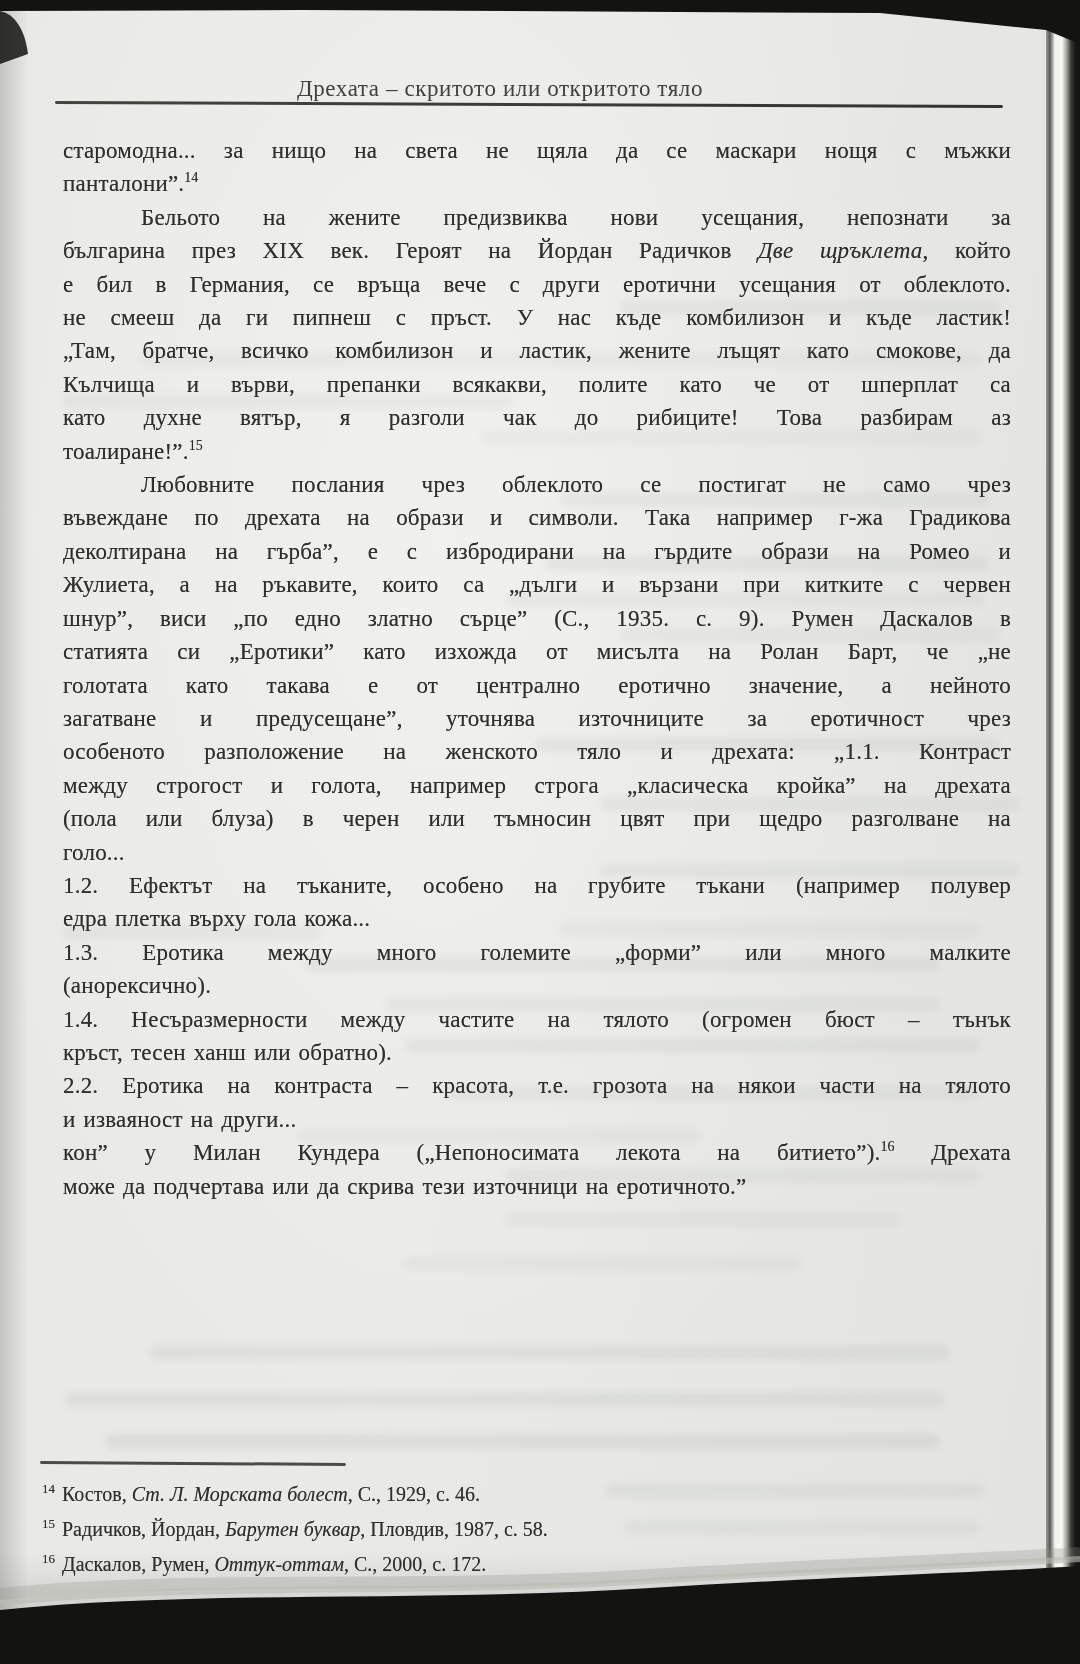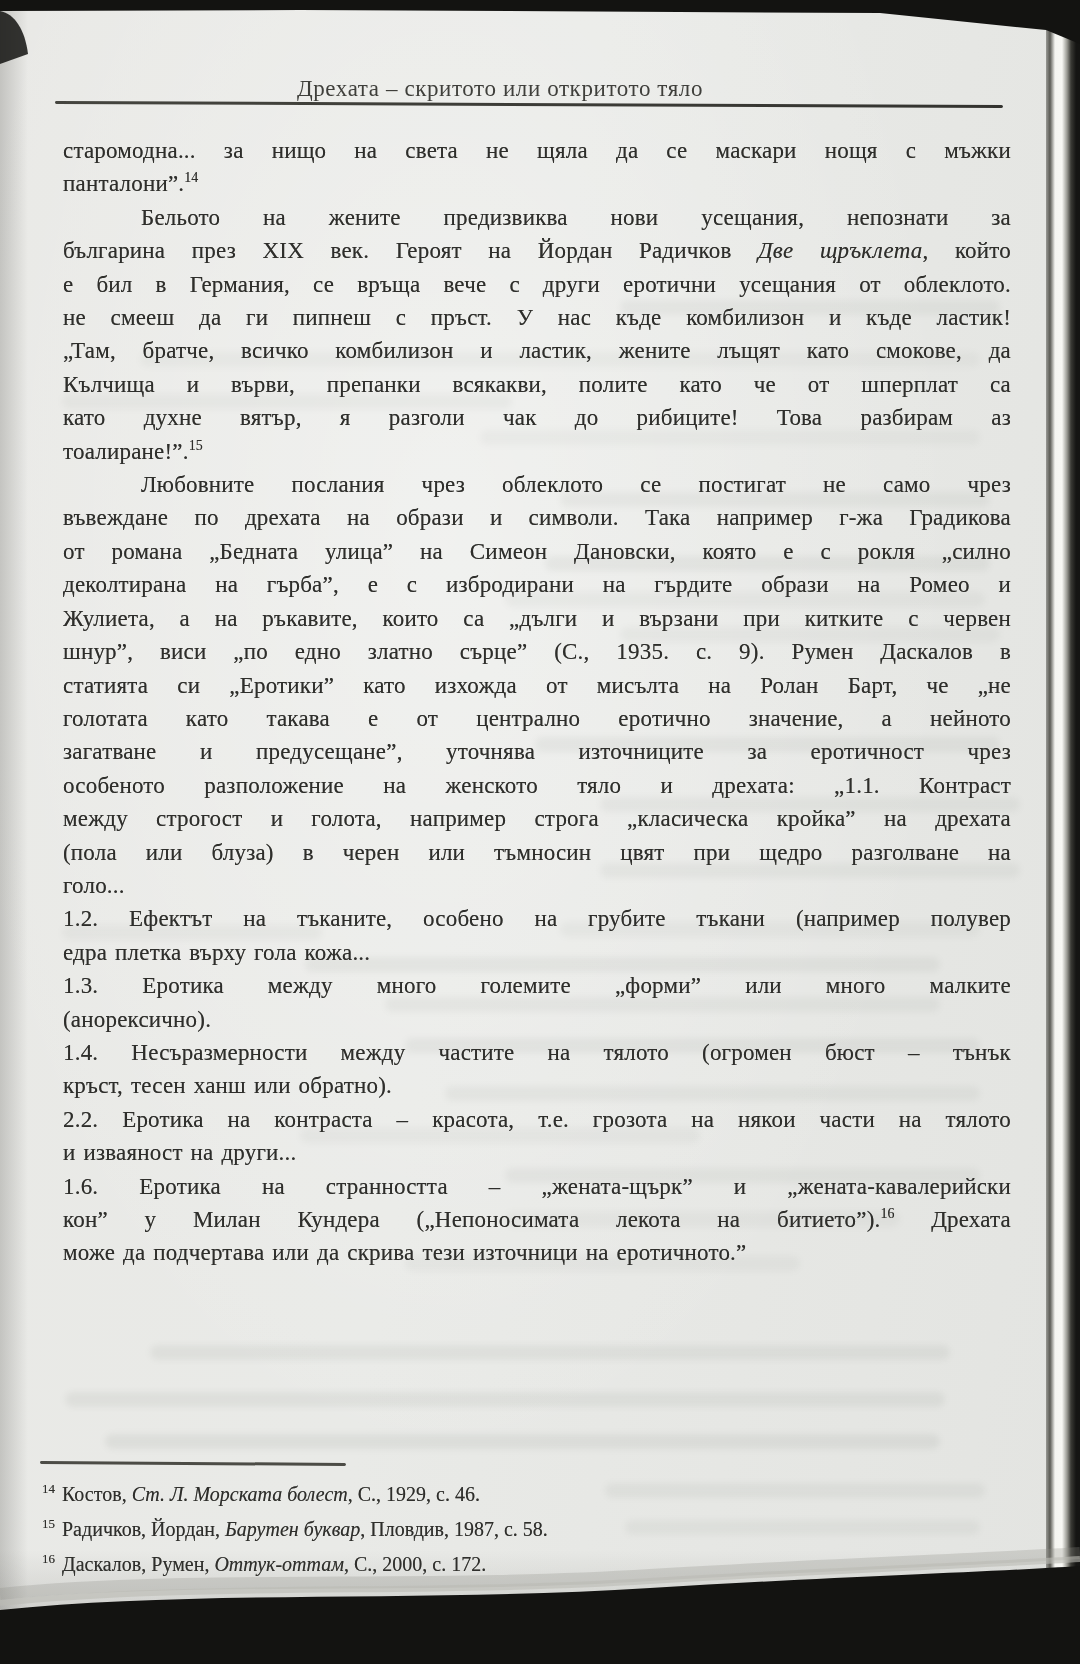--- a/index.html
+++ b/index.html
@@ -138,40 +138,38 @@
       <div class="ln j ind">Бельото на жените предизвиква нови усещания, непознати за</div>
       <div class="ln j"><span>българина през XIX век. Героят на Йордан Радичков </span><i class="it">Две щръклета</i><span>, който</span></div>
       <div class="ln j">е бил в Германия, се връща вече с други еротични усещания от облеклото.</div>
       <div class="ln j">не смееш да ги пипнеш с пръст. У нас къде комбилизон и къде ластик!</div>
       <div class="ln j">„Там, братче, всичко комбилизон и ластик, жените лъщят като смокове, да</div>
       <div class="ln j">Кълчища и върви, препанки всякакви, полите като че от шперплат са</div>
       <div class="ln j">като духне вятър, я разголи чак до рибиците! Това разбирам аз</div>
       <div class="ln"><span>тоалиране!”.</span><sup class="fref">15</sup></div>
       <div class="ln j ind">Любовните послания чрез облеклото се постигат не само чрез</div>
       <div class="ln j">въвеждане по дрехата на образи и символи. Така например г-жа Градикова</div>
-      <div class="ln j">от романа „Бедната улица” на Симеон Дановски, която е с рокля „силно</div>
       <div class="ln j">деколтирана на гърба”, е с избродирани на гърдите образи на Ромео и</div>
       <div class="ln j">Жулиета, а на ръкавите, които са „дълги и вързани при китките с червен</div>
       <div class="ln j">шнур”, виси „по едно златно сърце” (С., 1935. с. 9). Румен Даскалов в</div>
       <div class="ln j">статията си „Еротики” като изхожда от мисълта на Ролан Барт, че „не</div>
       <div class="ln j">голотата като такава е от централно еротично значение, а нейното</div>
       <div class="ln j">загатване и предусещане”, уточнява източниците за еротичност чрез</div>
       <div class="ln j">особеното разположение на женското тяло и дрехата: „1.1. Контраст</div>
       <div class="ln j">между строгост и голота, например строга „класическа кройка” на дрехата</div>
       <div class="ln j">(пола или блуза) в черен или тъмносин цвят при щедро разголване на</div>
       <div class="ln">голо...</div>
       <div class="ln j">1.2. Ефектът на тъканите, особено на грубите тъкани (например полувер</div>
       <div class="ln">едра плетка върху гола кожа...</div>
       <div class="ln j">1.3. Еротика между много големите „форми” или много малките</div>
       <div class="ln">(анорексично).</div>
       <div class="ln j">1.4. Несъразмерности между частите на тялото (огромен бюст – тънък</div>
       <div class="ln">кръст, тесен ханш или обратно).</div>
       <div class="ln j">2.2. Еротика на контраста – красота, т.е. грозота на някои части на тялото</div>
       <div class="ln">и изваяност на други...</div>
-      <div class="ln j">1.6. Еротика на странността – „жената-щърк” и „жената-кавалерийски</div>
       <div class="ln j"><span>кон” у Милан Кундера („Непоносимата лекота на битието”).</span><sup class="fref">16</sup><span> Дрехата</span></div>
       <div class="ln">може да подчертава или да скрива тези източници на еротичното.”</div>
     </div>
 
     <div class="footnote-rule"></div>
     <div class="footnotes">
       <div class="fn"><sup>14</sup><span>Костов, </span><span class="it">Ст. Л. Морската болест</span><span>, С., 1929, с. 46.</span></div>
       <div class="fn"><sup>15</sup><span>Радичков, Йордан, </span><span class="it">Барутен буквар</span><span>, Пловдив, 1987, с. 58.</span></div>
       <div class="fn"><sup>16</sup><span>Даскалов, Румен, </span><span class="it">Оттук-оттам</span><span>, С., 2000, с. 172.</span></div>
     </div>

